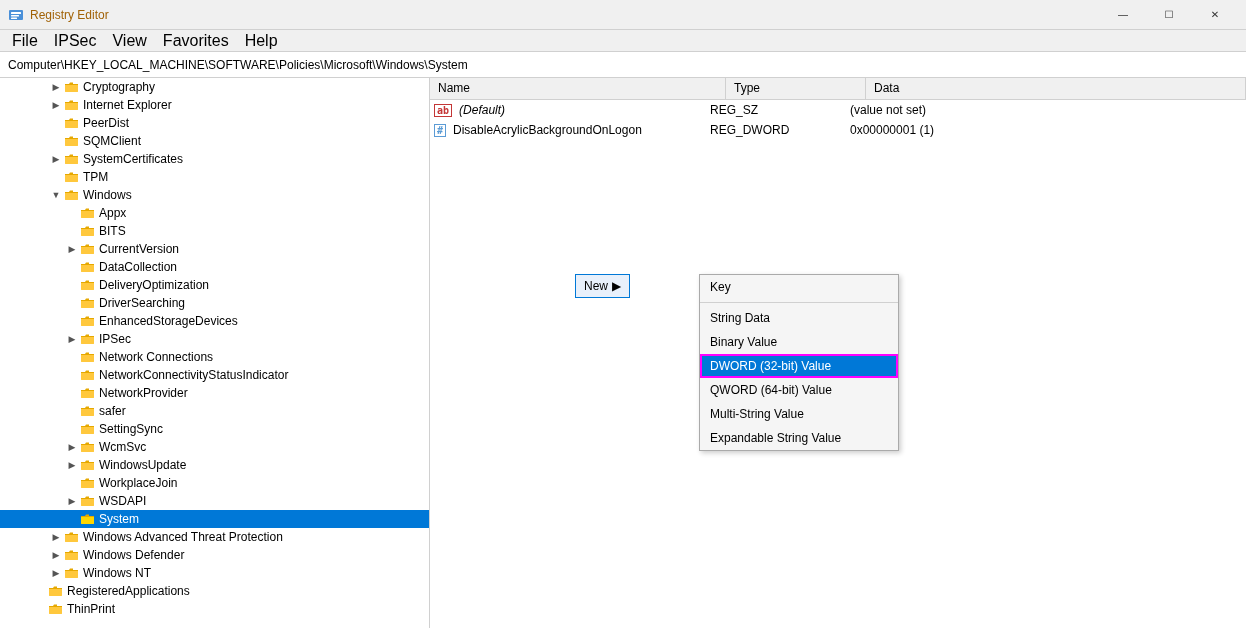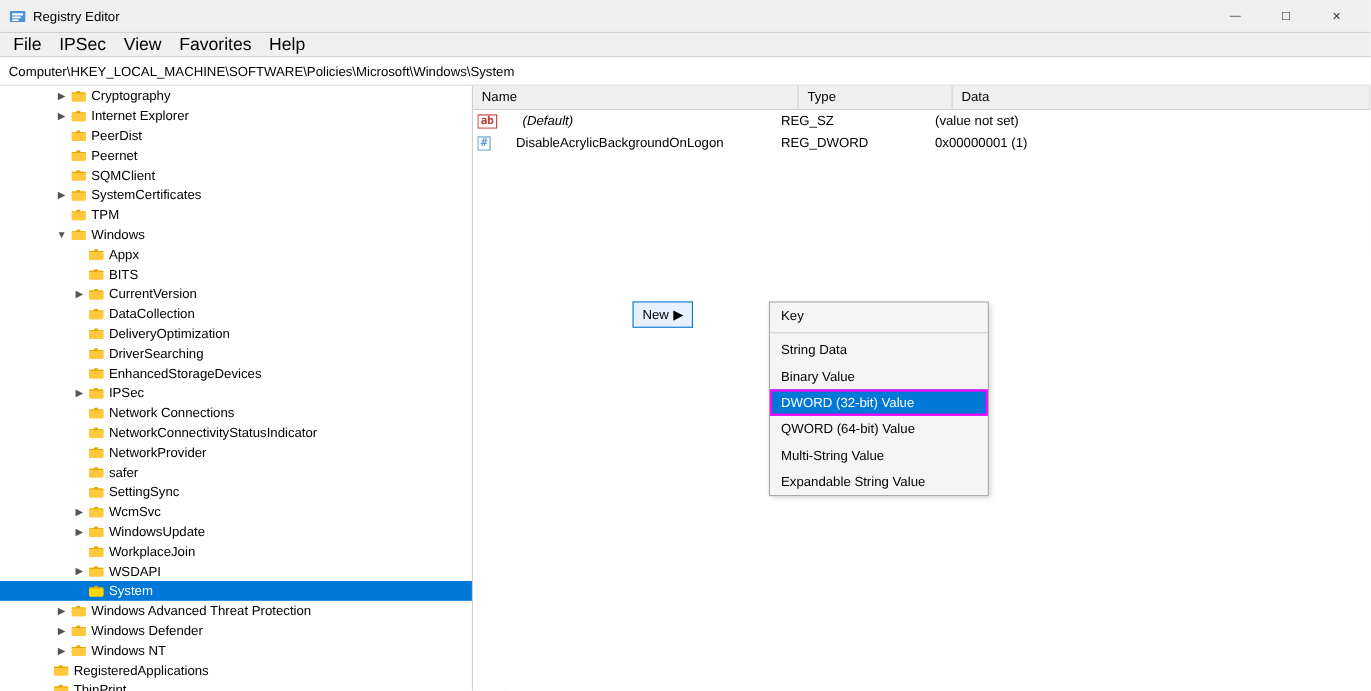--- a/index.html
+++ b/index.html
@@ -26,21 +26,21 @@
       display: flex;
       align-items: center;
       gap: 6px;
     }
     .title-icon {
       width: 16px;
       height: 16px;
     }
     .title-text {
       font-size: 12px;
-      color: #000000;
+      color: #a16207;
     }
     .title-controls {
       display: flex;
       gap: 0;
     }
     .title-btn {
       width: 46px;
       height: 30px;
       border: none;
       background: transparent;
@@ -190,21 +190,21 @@
       height: 20px;
       padding: 0 4px;
       cursor: pointer;
     }
     .reg-cell {
       font-size: 12px;
       overflow: hidden;
       text-overflow: ellipsis;
       white-space: nowrap;
     }
-    .reg-name { width: 276px; display: flex; align-items: center; gap: 20px; }
+    .reg-name { width: 276px; display: flex; align-items: center; gap: 4px; }
     .reg-type { width: 140px; }
     .reg-data { flex: 1; }
 
     
     .context-overlay {
       position: absolute;
       top: 0; left: 0; right: 0; bottom: 0;
       pointer-events: none;
       z-index: 100;
       margin-top: 19px;
@@ -333,32 +333,20 @@
         <div class="tree-item">
           <span class="tree-indent" style="width: 48px;"></span>
           <span class="tree-expander none" style="width: 16px; display: inline-block;"></span>
           <span class="folder-icon">
             <svg class="folder-svg" viewBox="0 0 14 12" fill="none">
     <rect x="0" y="3" width="13" height="8" rx="1" fill="#ffc83d"></rect>
     <path d="M0 4 L0 3 Q0 3 1 3 L4 3 L5 1.5 L8 1.5 L8 3 L13 3 L13 4 Z" fill="#e6a800"></path>
     <rect x="0" y="4" width="13" height="7" rx="1" fill="#ffc83d"></rect>
   </svg>
           </span>
-          <span class="tree-label">Peernet</span>
-        </div>
-        <div class="tree-item">
-          <span class="tree-indent" style="width: 48px;"></span>
-          <span class="tree-expander none" style="width: 16px; display: inline-block;"></span>
-          <span class="folder-icon">
-            <svg class="folder-svg" viewBox="0 0 14 12" fill="none">
-    <rect x="0" y="3" width="13" height="8" rx="1" fill="#ffc83d"></rect>
-    <path d="M0 4 L0 3 Q0 3 1 3 L4 3 L5 1.5 L8 1.5 L8 3 L13 3 L13 4 Z" fill="#e6a800"></path>
-    <rect x="0" y="4" width="13" height="7" rx="1" fill="#ffc83d"></rect>
-  </svg>
-          </span>
           <span class="tree-label">SQMClient</span>
         </div>
         <div class="tree-item">
           <span class="tree-indent" style="width: 48px;"></span>
           <span class="tree-expander collapsed"></span>
           <span class="folder-icon">
             <svg class="folder-svg" viewBox="0 0 14 12" fill="none">
     <rect x="0" y="3" width="13" height="8" rx="1" fill="#ffc83d"></rect>
     <path d="M0 4 L0 3 Q0 3 1 3 L4 3 L5 1.5 L8 1.5 L8 3 L13 3 L13 4 Z" fill="#e6a800"></path>
     <rect x="0" y="4" width="13" height="7" rx="1" fill="#ffc83d"></rect>

